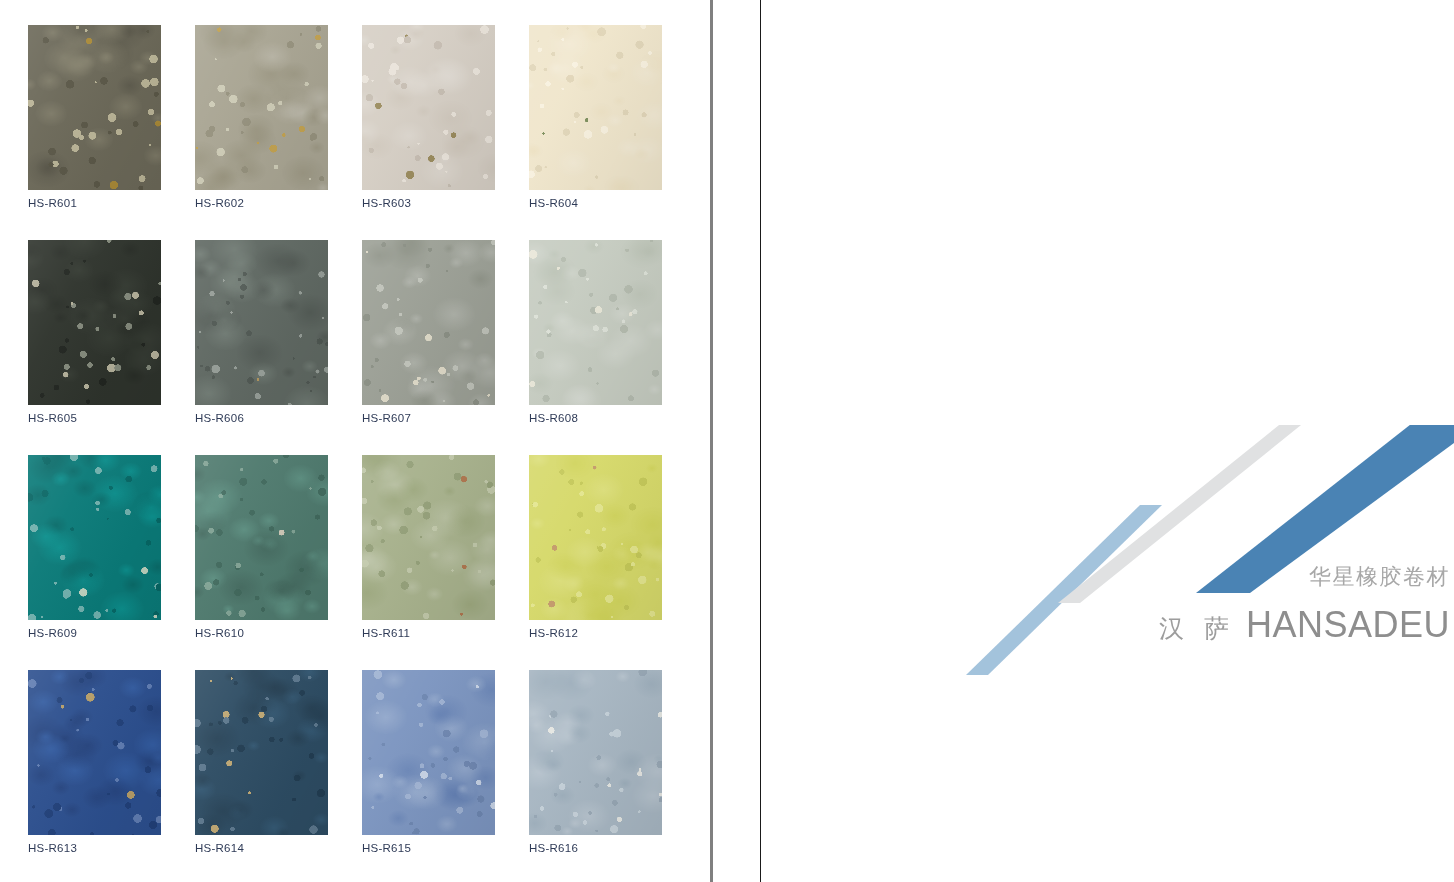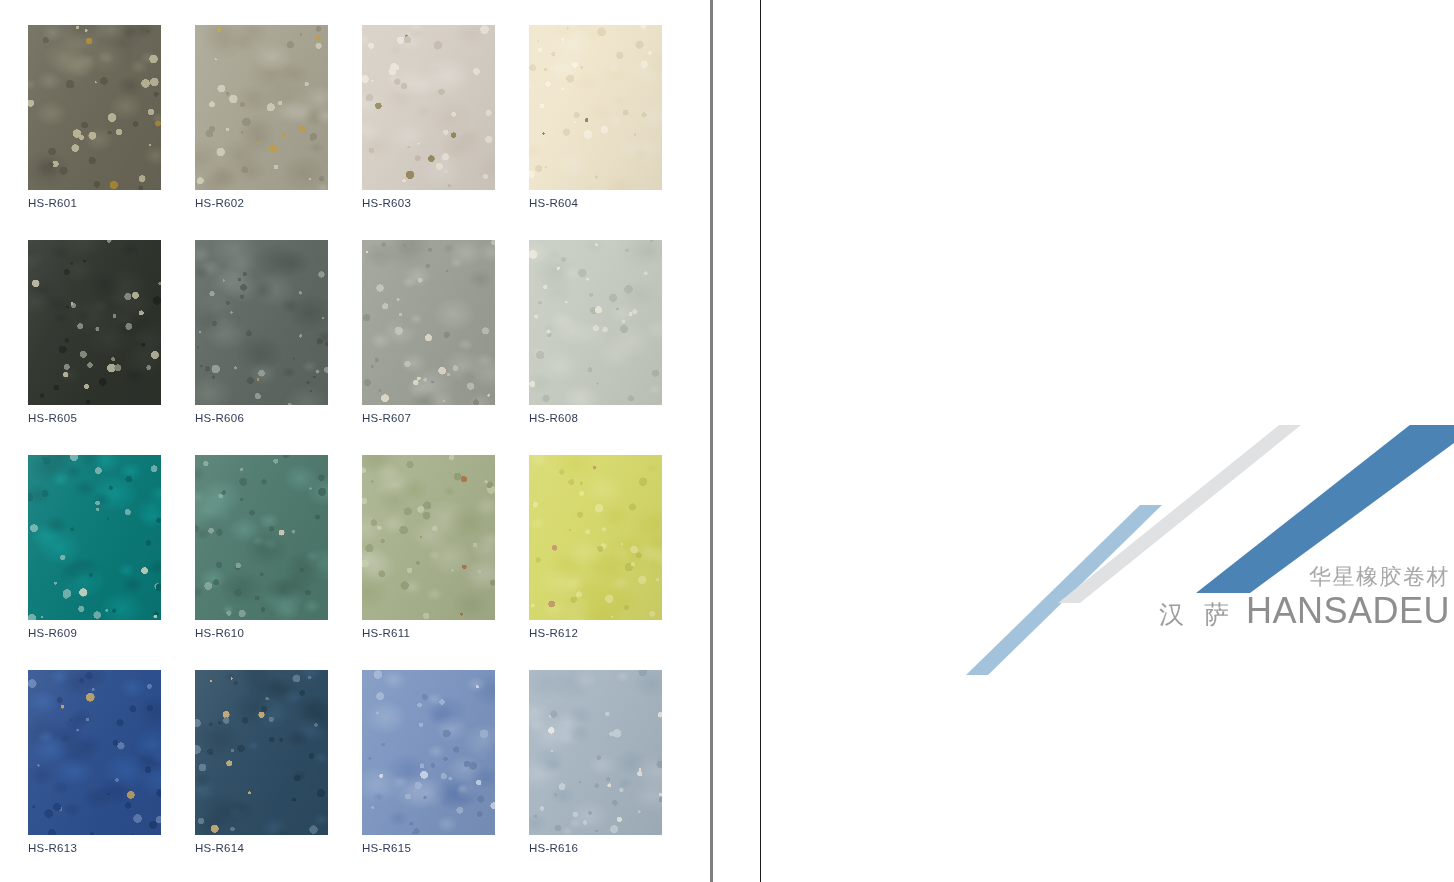--- a/index.html
+++ b/index.html
@@ -124,21 +124,21 @@
     font-size: 22px;
     letter-spacing: 1.5px;
     color: #a8a8a8;
     font-family: "DejaVu Sans", "Liberation Sans", sans-serif;
   }
   .logo-cn-bottom-row {
     display: flex;
     align-items: baseline;
     justify-content: flex-end;
     gap: 11px;
-    margin-top: 4px;
+    margin-top: 18px;
   }
   .logo-cn-small {
     font-size: 25px;
     letter-spacing: 6px;
     color: #9d9d9d;
     font-family: "DejaVu Sans", "Liberation Sans", sans-serif;
   }
   .logo-en {
     font-size: 36px;
     letter-spacing: .5px;

